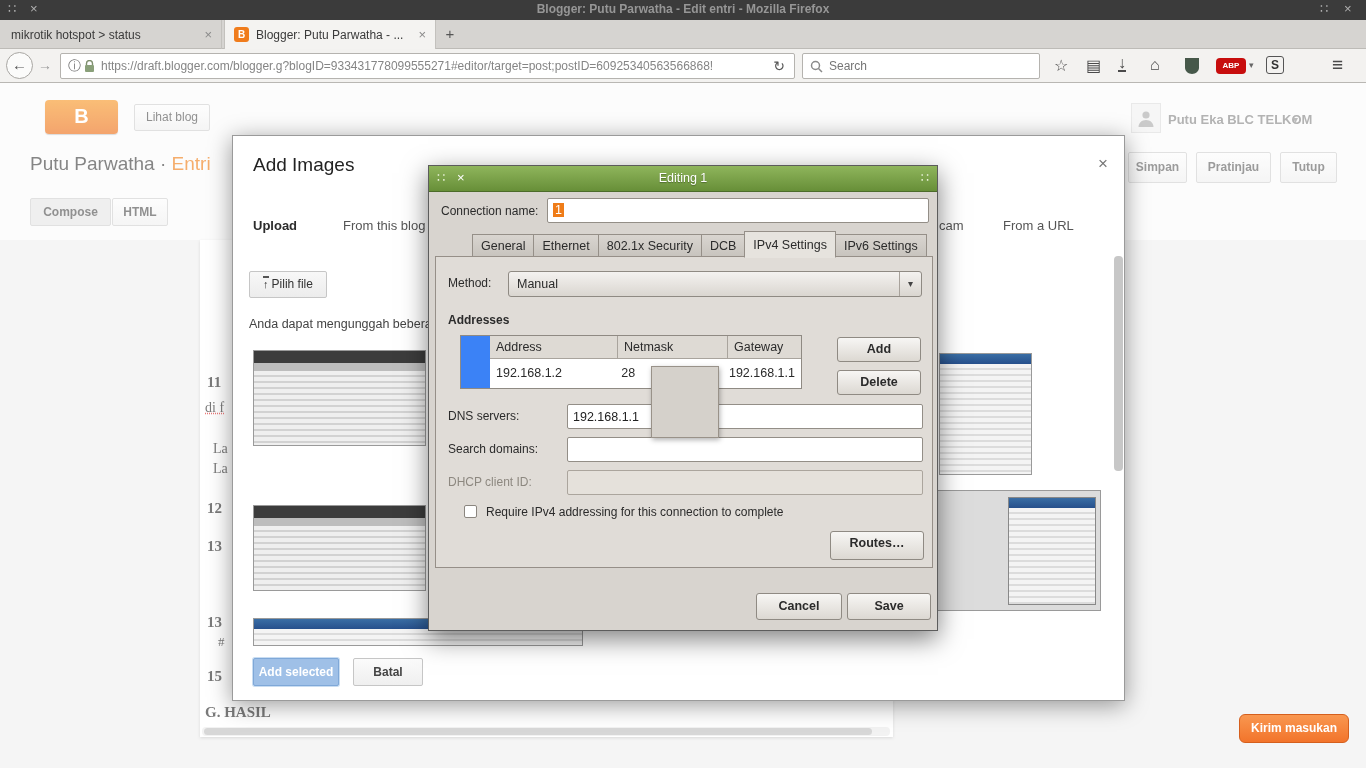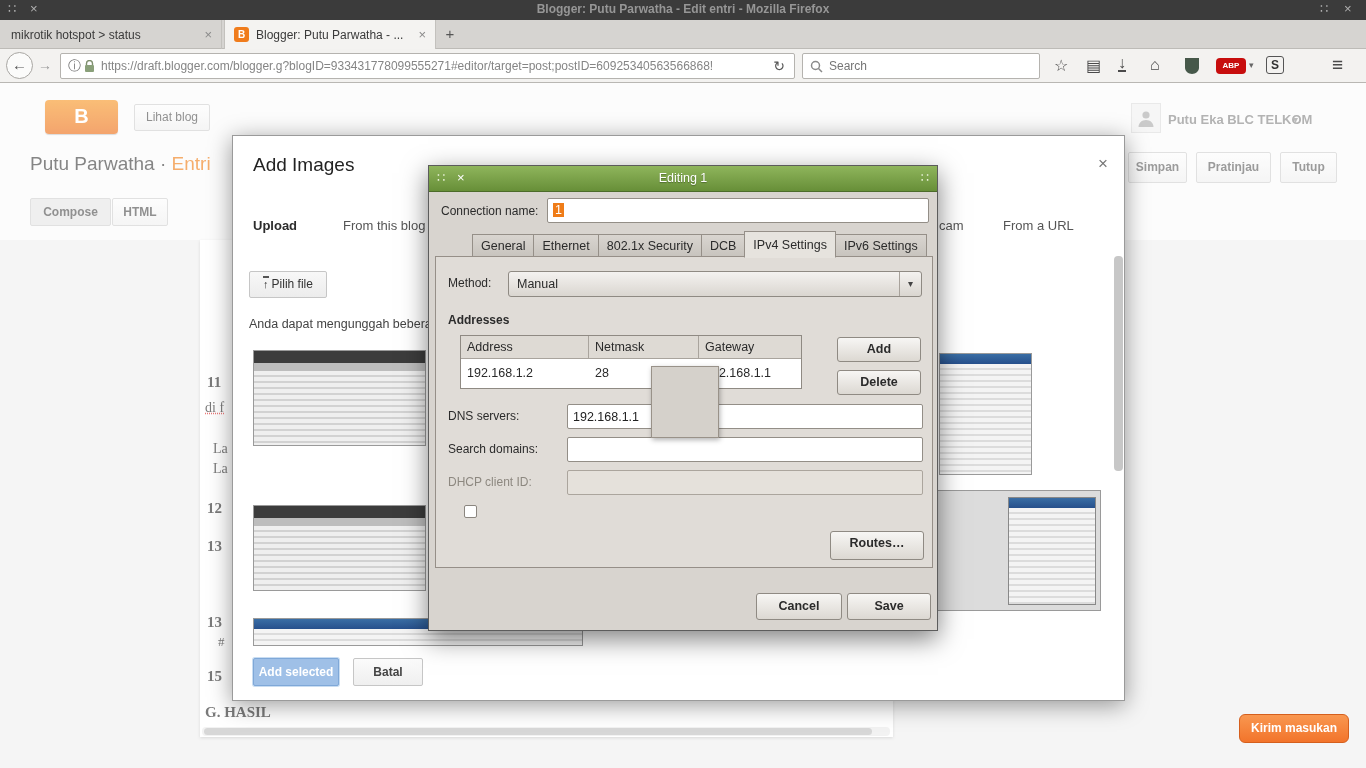--- a/index.html
+++ b/index.html
@@ -94,21 +94,21 @@
   .nm-label { position:absolute; font-size:12px; color:#2b2b2b; }
   .gtk-entry { position:absolute; background:#fff; border:1px solid #938e87; border-radius:2px; font-size:12.5px; color:#222; padding:0 5px; font-family:"Liberation Sans",sans-serif; }
   .gtk-entry.disabled { background:#e5e1db; border-color:#aba59d; }
   .gtk-btn { position:absolute; background:linear-gradient(#f7f6f4,#dcd8d2); border:1px solid #8f8a83; border-radius:3px; font-size:12.5px; color:#2b2b2b; text-align:center;font-weight:bold; }
   .nm-tabs { position:absolute; left:6px; top:63px; height:28px; display:flex; align-items:flex-end;margin-left:37px; }
   .nm-tab { padding:4px 8px 4px; background:linear-gradient(#d9d5d0,#c7c3bd); border:1px solid #958f88; border-bottom:none; font-size:12.5px; margin-right:-1px; height:23px; }
   .nm-tab.sel { background:#e6e3de; height:27px; padding-top:6px; position:relative; z-index:3; border-bottom:1px solid #e6e3de; margin-bottom:-1px; }
   .nm-panel { position:absolute; left:6px; top:90px; width:498px; height:312px; border:1px solid #968f88; background:#e0dcd7; }
   .nm-combo { position:absolute; left:72px; top:14px; width:414px; height:26px; background:linear-gradient(#f4f2f0,#dad6d0); border:1px solid #8f8a83; border-radius:3px; line-height:24px; padding-left:8px; }
   .nm-combo .arr { position:absolute; right:0; top:0; width:22px; height:24px; border-left:1px solid #a8a29b; text-align:center; font-size:10px; line-height:24px; color:#444; }
-  .nm-table { position:absolute; left:24px; top:78px; width:342px; background:#3b82f6; border:1px solid #8f8a83; }
+  .nm-table { position:absolute; left:24px; top:78px; width:342px; background:#3b82f6; border:1px solid #8f8a83;padding-left:29px; }
   .nm-thr { display:flex; background:#dedad4; border-bottom:1px solid #a9a49d; }
   .nm-th { padding:4px 6px; border-right:1px solid #a9a49d; font-size:12.5px; }
   .nm-tdr { display:flex; background:#fff; }
   .nm-td { padding:7px 6px 8px; font-size:12.5px; }
   .cw1 { width:128px; } .cw2 { width:110px; } .cw3 { flex:1; border-right:none; }
   .nm-popup { position:absolute; left:222px; top:200px; width:68px; height:72px; background:#d5d1cb; border:1px solid #999289; box-shadow:1px 2px 5px rgba(0,0,0,.3); z-index:5; }
   .gtk-check { position:absolute; left:28px; top:248px; width:13px; height:13px; background:#fff; border:1px solid #8b867f; border-radius:2px; }
 </style>
 </head>
 <body>
@@ -299,20 +299,21 @@
       <div class="gtk-btn" style="left:401px;top:113px;width:84px;height:25px;line-height:23px">Delete</div>
 
       <span class="nm-label" style="left:12px;top:152px">DNS servers:</span>
       <input class="gtk-entry" style="left: 131px; top: 147px; width: 356px; height: 25px;" value="192.168.1.1">
       <span class="nm-label" style="left:12px;top:185px">Search domains:</span>
       <input class="gtk-entry" style="left: 131px; top: 180px; width: 356px; height: 25px;">
       <span class="nm-label" style="left:12px;top:218px;color:#8d8880">DHCP client ID:</span>
       <input class="gtk-entry disabled" style="left: 131px; top: 213px; width: 356px; height: 25px;">
 
       <span class="gtk-check"></span>
+      <span class="nm-label" style="left:50px;top:248px">Require IPv4 addressing for this connection to complete</span>
 
       <div class="gtk-btn" style="left:394px;top:274px;width:94px;height:29px;line-height:23px">Routes…</div>
     </div>
 
     <div class="nm-popup"></div>
 
     <div class="gtk-btn" style="left:327px;top:427px;width:86px;height:27px;line-height:25px">Cancel</div>
     <div class="gtk-btn" style="left:418px;top:427px;width:84px;height:27px;line-height:25px">Save</div>
   </div>
 

